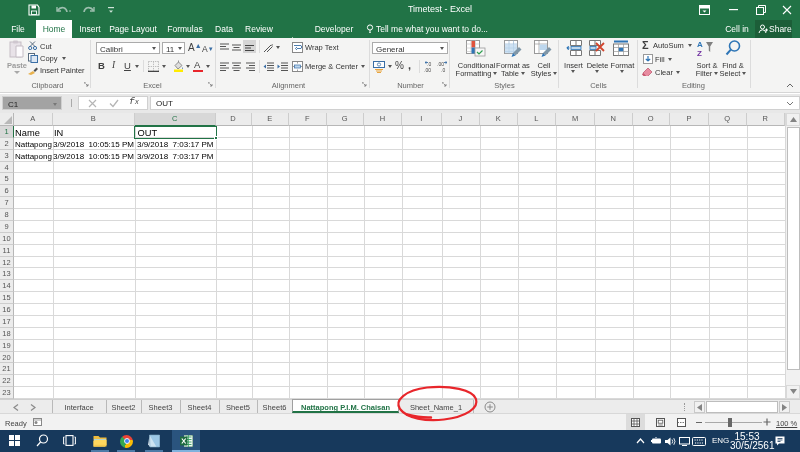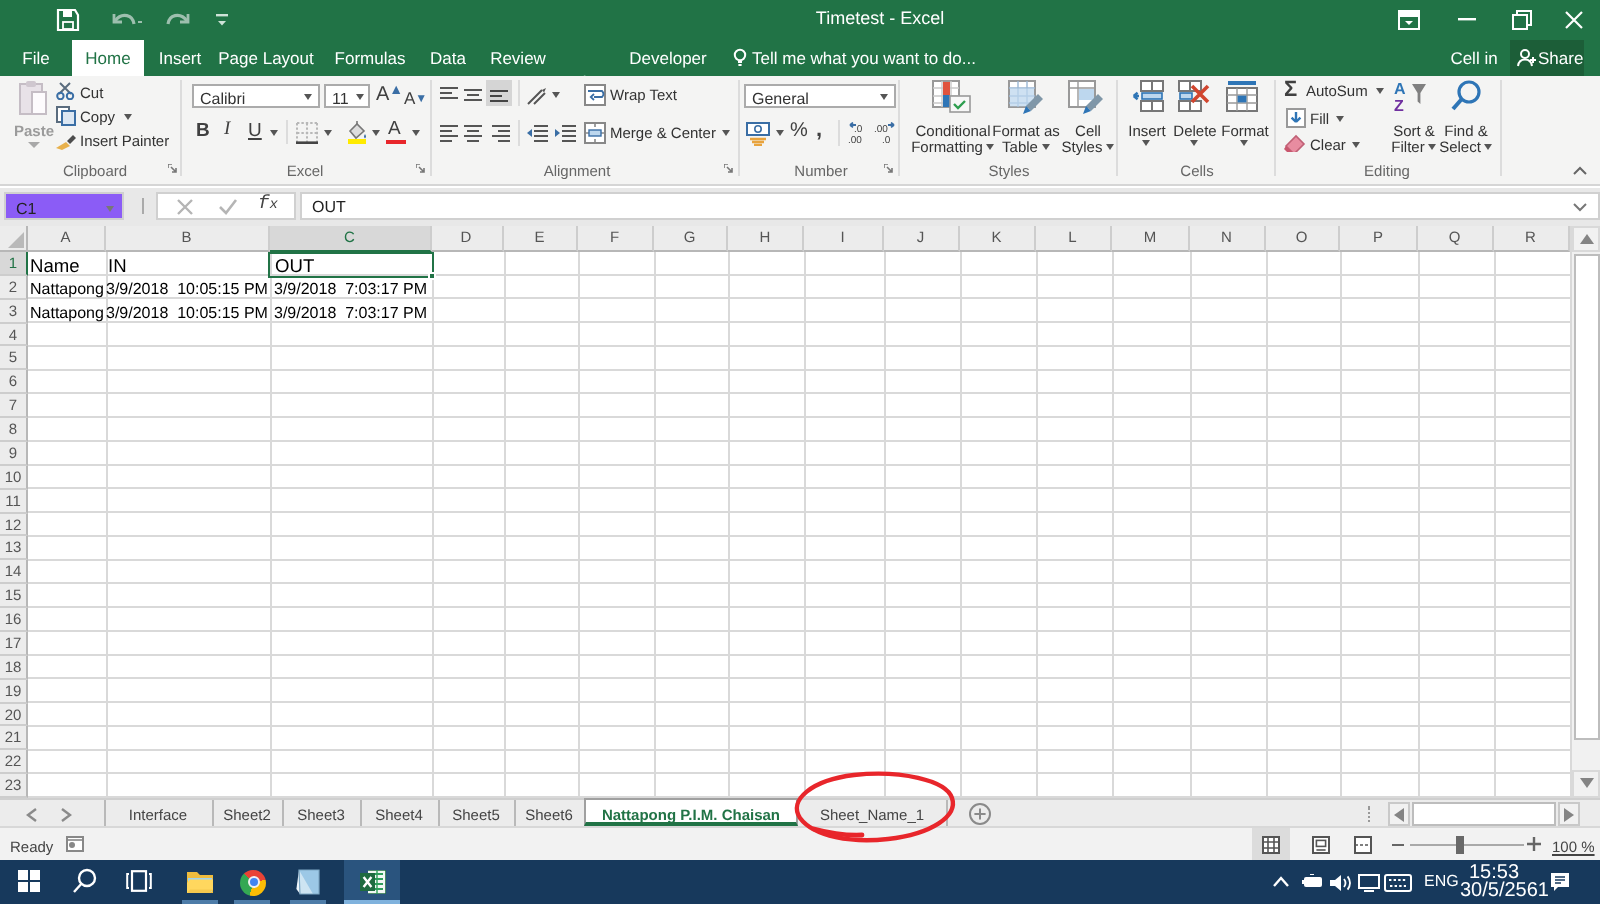--- a/index.html
+++ b/index.html
@@ -344,21 +344,21 @@
 
     <svg class="abs" style="left:725px;top:2px;" width="16" height="17" viewBox="0 0 16 17">
       <circle cx="9.5" cy="6" r="5" fill="none" stroke="#2e75b6" stroke-width="1.6"></circle>
       <path d="M5.8 9.6 L1.5 14.5" stroke="#2e75b6" stroke-width="2"></path>
     </svg>
     <div class="abs" style="left:718px;top:22.5px;width:30px;text-align:center;">Find &amp;</div>
     <div class="abs" style="left:718px;top:31px;width:30px;text-align:center;">Select<span style="display:inline-block;width:0;height:0;border-left:2.5px solid transparent;border-right:2.5px solid transparent;border-top:3px solid #555;margin-left:2px;vertical-align:1px;"></span></div>
   </div>
 
   <div class="abs" id="fbar" style="left:0;top:94px;width:800px;height:19px;background:#e8e8e8;">
-    <div class="abs" style="left:2px;top:2px;width:60px;height:14px;background:#8b5cf6;border:1px solid #d0d0d0;">
+    <div class="abs" style="left:2px;top:2px;width:60px;height:14px;background:#a3a3a3;border:1px solid #d0d0d0;">
       <span style="position:absolute;left:5px;top:3px;font-size:8px;color:#222;">C1</span>
       <div class="abs" style="right:4px;top:5.5px;width:0;height:0;border-left:2.5px solid transparent;border-right:2.5px solid transparent;border-top:3px solid #777;"></div>
     </div>
     <div class="abs" style="left:71px;top:5px;width:1px;height:8px;background:#aaa;"></div>
     <div class="abs" style="left:78px;top:2px;width:70px;height:14px;background:#fff;border:1px solid #d0d0d0;"></div>
     <svg class="abs" style="left:88px;top:5px;" width="9" height="9" viewBox="0 0 9 9">
         <path d="M1 1 L8 8 M8 1 L1 8" stroke="#b5b5b5" stroke-width="1.2"></path>
       </svg>
     <svg class="abs" style="left:109px;top:5px;" width="10" height="9" viewBox="0 0 10 9">
         <path d="M1 4.5 L4 7.5 L9 1" stroke="#b5b5b5" stroke-width="1.3" fill="none"></path>

